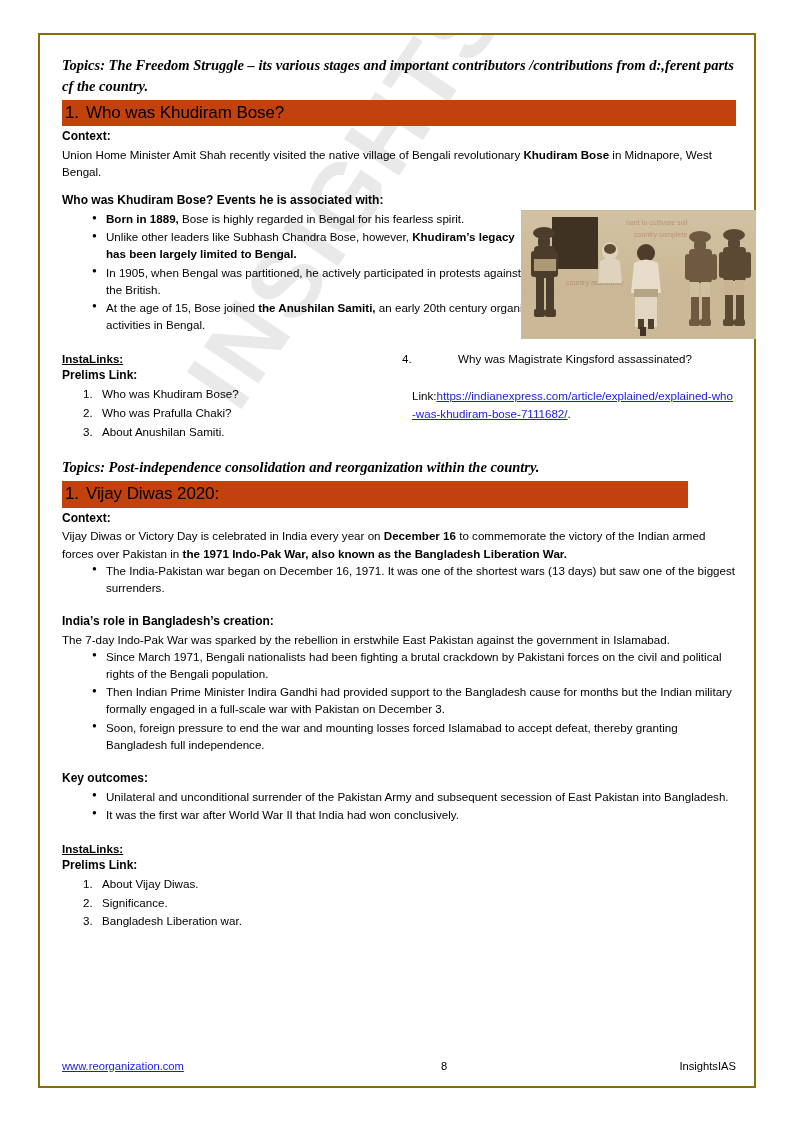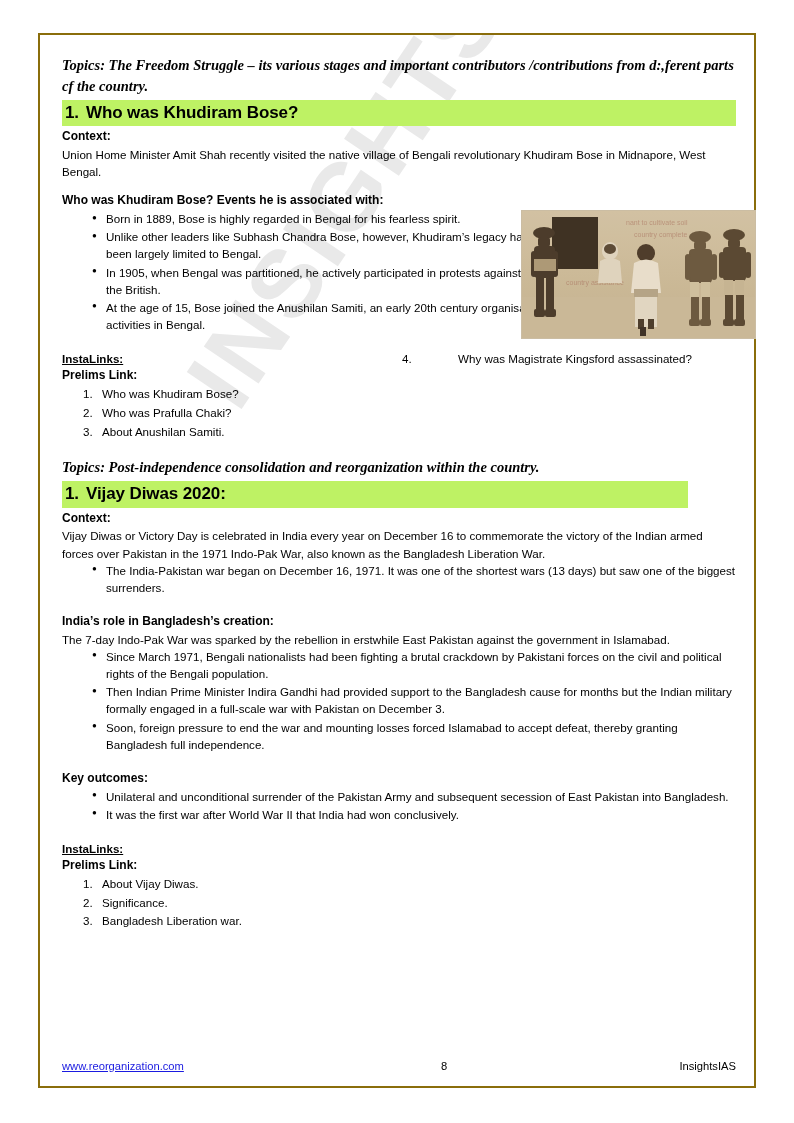--- a/index.html
+++ b/index.html
@@ -66,25 +66,25 @@
     font-family: "Liberation Serif", serif;
     font-style: italic;
     font-weight: bold;
     font-size: 14.5px;
     line-height: 1.45;
     color: #000000;
     margin: 0 0 3px 0;
   }
 
   .section-bar {
-    background: #bef264;
+    background: #c2410c;
     padding: 2px 3px 3px 3px;
     margin: 0 0 2px 0;
     font-size: 17px;
-    font-weight: bold;
+    font-weight: normal;
     line-height: 1.25;
     color: #000;
     letter-spacing: -0.1px;
   }
   .section-bar.narrow { width: 620px; }
   .section-bar .num { margin-right: 7px; }
 
   .lbl {
     font-weight: bold;
     font-size: 12px;
@@ -113,21 +113,21 @@
   }
   ul.bul > li::before {
     content: "\25CF";
     position: absolute;
     left: 0;
     top: -0.5px;
     font-size: 8px;
     line-height: 1.9;
   }
 
-  b { font-weight: normal; }
+  b { font-weight: bold; }
   .spacer-12 { height: 12px; }
   .spacer-16 { height: 16px; }
   .spacer-20 { height: 20px; }
 
   .instalinks {
     text-decoration: underline;
     font-weight: bold;
     font-size: 11.6px;
     line-height: 1.48;
   }
@@ -317,20 +317,21 @@
         <div class="lbl tight">Prelims Link:</div>
         <ol class="numlist">
           <li>Who was Khudiram Bose?</li>
           <li>Who was Prafulla Chaki?</li>
           <li>About Anushilan Samiti.</li>
         </ol>
       </div>
       <div class="links-col-right">
         <p class="right-item"><span class="rnum">4.</span><span>Why was Magistrate Kingsford assassinated?</span></p>
         <div class="spacer-20"></div>
+        <p class="linkline"><span>Link:</span><a class="url" href="#">https://indianexpress.com/article/explained/explained-who-was-khudiram-bose-7111682/</a><span>.</span></p>
       </div>
     </div>
 
     <div class="spacer-16"></div>
 
     <div class="topics">Topics: Post-independence consolidation and reorganization within the country.</div>
 
     <div class="section-bar narrow">
       <span class="num">1.</span><span>Vijay Diwas 2020:</span>
     </div>

